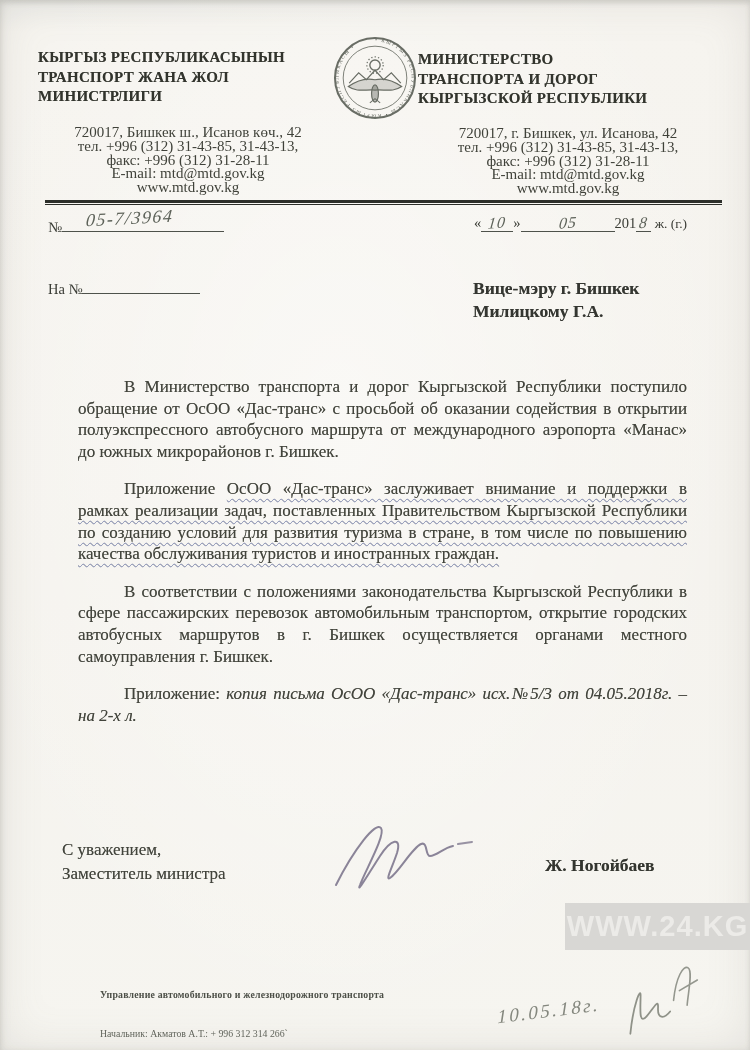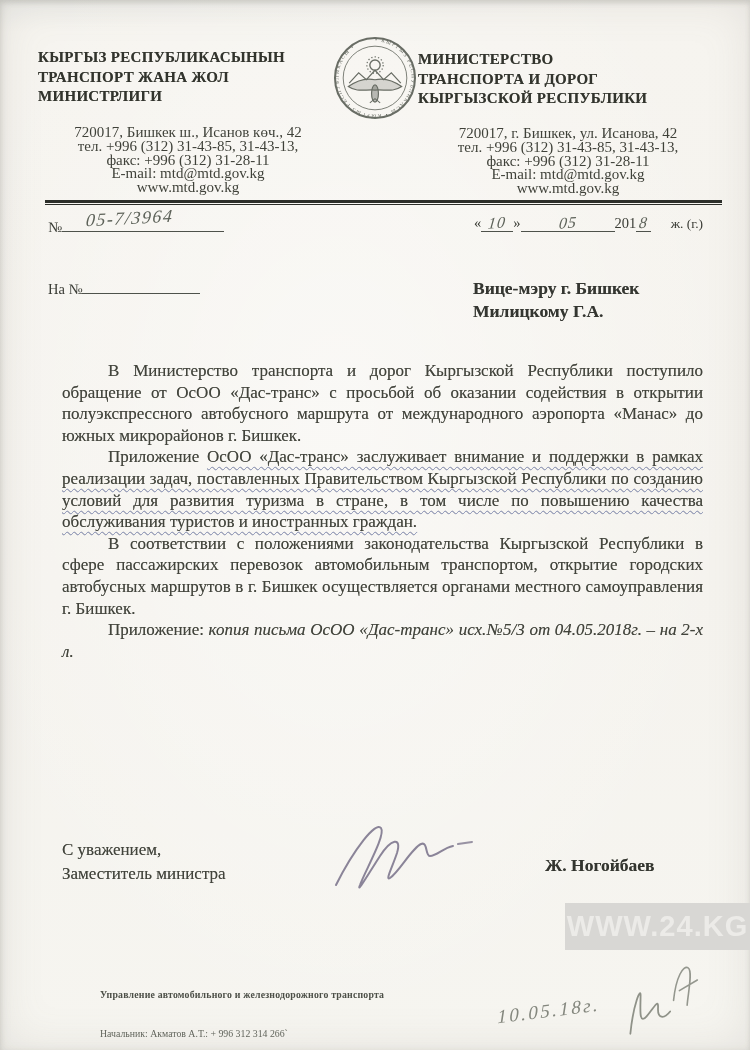--- a/index.html
+++ b/index.html
@@ -31,27 +31,27 @@
   .ref-no { position:absolute; left:48px; top:216px; font-size:14.5px; color:#3a3c35; }
   .ref-line { display:inline-block; width:162px; border-bottom:1.6px solid #4e524b; height:16px; }
   .ref-hw { position:absolute; left:86px; top:208px; font-size:18px; font-style:italic; letter-spacing:1.5px;
             color:#5d6259; transform:rotate(-3deg) skewX(-8deg); white-space:nowrap; }
   .reply-no { position:absolute; left:48px; top:246px; font-size:14.5px; color:#3a3c35;margin-top:32px; }
   .reply-line { display:inline-block; width:118px; border-bottom:1.6px solid #4e524b; height:16px; }
   .date-row { position:absolute; left:474px; top:214px; font-size:14.5px; color:#3a3c35; white-space:nowrap; }
   .slot { display:inline-block; border-bottom:1.6px solid #4e524b; text-align:center; height:18px; vertical-align:bottom; }
   .slot-day { width:32px; } .slot-month { width:94px; } .slot-year { width:15px; }
   .hw { font-style:italic; color:#5d6259; font-size:16px; letter-spacing:1px; display:inline-block; transform:rotate(-4deg) skewX(-10deg); }
-  .date-suffix { font-size:13.5px;margin-left:16px; }
+  .date-suffix { font-size:13.5px; }
 
   .addressee { position:absolute; left:473px; top:277px; font-size:17.5px; font-weight:bold; line-height:22.5px; color:#343631; }
 
   
   .body-text { position:absolute; left:62px; top:360px; width:641px; font-size:17px; line-height:21.6px; text-align:justify; color:#42443c; }
-  .body-text p { text-indent:46px; margin:0; }
+  .body-text p { text-indent:46px; margin:16px; }
   .pen-underline { text-decoration:underline wavy #97a0c6; text-decoration-thickness:1.3px; text-underline-offset:3.5px; }
   .attachment { margin-top:17px; }
   .attachment .it { font-style:italic; }
 
   
   .closing { position:absolute; left:62px; top:838px; font-size:17px; line-height:24px; color:#42443c; }
   .sig-squiggle { position:absolute; left:322px; top:815px; }
   .sig-name { position:absolute; left:545px; top:855px; font-size:17.5px; font-weight:bold; color:#33352f; }
 
   

